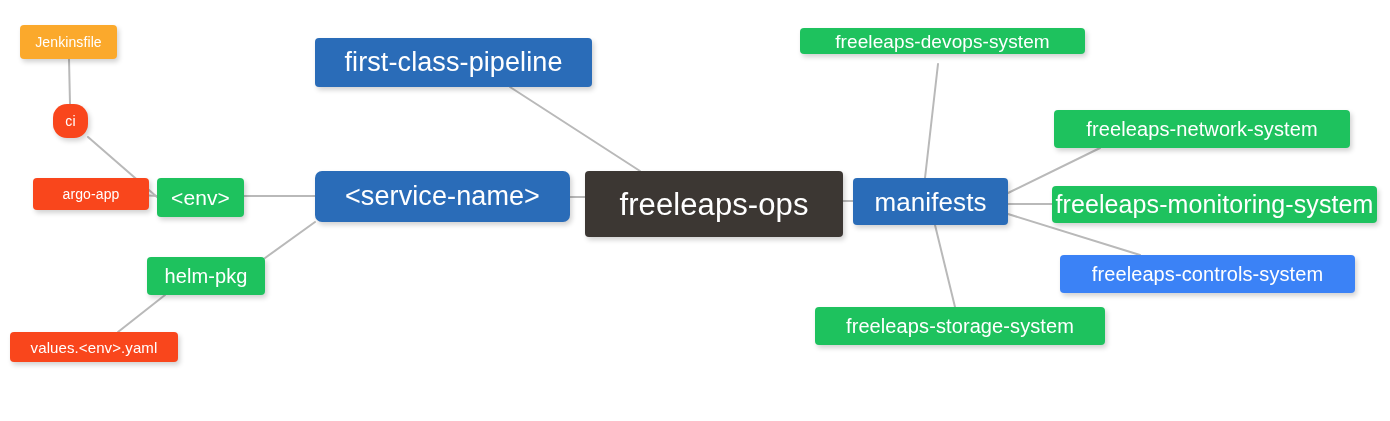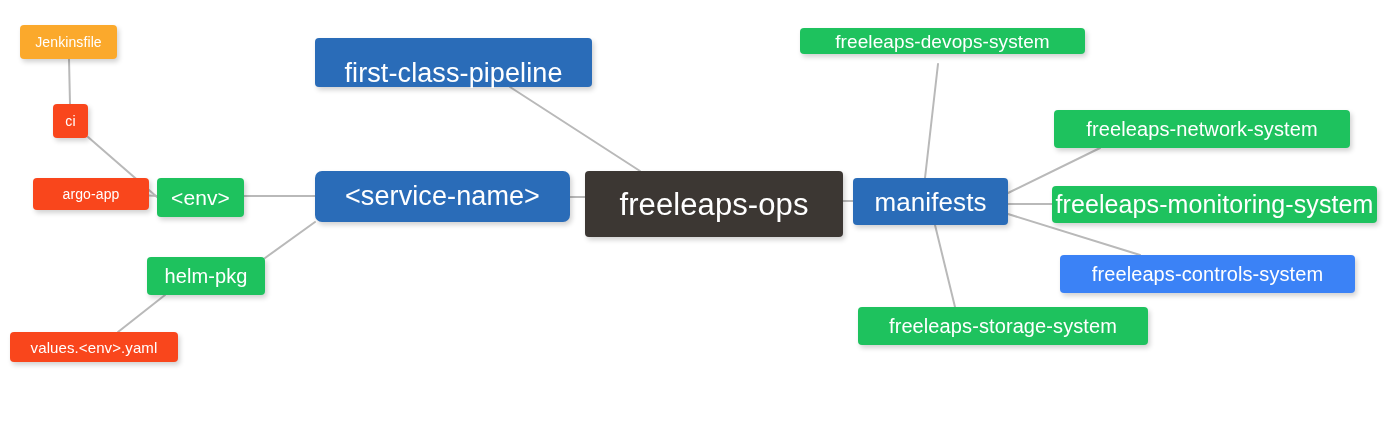--- a/index.html
+++ b/index.html
@@ -58,36 +58,36 @@
       <line x1="938" y1="64" x2="925" y2="178" stroke="#b9b9b9" stroke-width="2" stroke-linecap="round"></line>
       <line x1="1008" y1="193" x2="1100" y2="148" stroke="#b9b9b9" stroke-width="2" stroke-linecap="round"></line>
       <line x1="1008" y1="204" x2="1052" y2="204" stroke="#b9b9b9" stroke-width="2" stroke-linecap="round"></line>
       <line x1="1008" y1="214" x2="1140" y2="255" stroke="#b9b9b9" stroke-width="2" stroke-linecap="round"></line>
       <line x1="935" y1="225" x2="955" y2="307" stroke="#b9b9b9" stroke-width="2" stroke-linecap="round"></line>
     </svg>
   <div id="nodes">
       <div class="node" style="left: 20px; top: 25px; width: 97px; height: 34px; background: rgb(251, 169, 44); font-size: 14px;">
         <span>Jenkinsfile</span>
       </div>
-      <div class="node" style="left: 53px; top: 104px; width: 35px; height: 34px; background: rgb(249, 70, 28); font-size: 14px;">
+      <div class="node" style="left: 53px; top: 104px; width: 35px; height: 34px; background: rgb(249, 70, 28); font-size: 14px; border-radius: 14px;">
         <span>ci</span>
       </div>
       <div class="node" style="left: 33px; top: 178px; width: 116px; height: 32px; background: rgb(249, 70, 28); font-size: 14px;">
         <span>argo-app</span>
       </div>
       <div class="node" style="left: 157px; top: 178px; width: 87px; height: 39px; background: rgb(30, 194, 94); font-size: 21px;">
         <span>&lt;env&gt;</span>
       </div>
       <div class="node" style="left: 147px; top: 257px; width: 118px; height: 38px; background: rgb(30, 194, 94); font-size: 20px;">
         <span>helm-pkg</span>
       </div>
       <div class="node" style="left: 10px; top: 332px; width: 168px; height: 30px; background: rgb(249, 70, 28); font-size: 15px;">
         <span>values.&lt;env&gt;.yaml</span>
       </div>
-      <div class="node" style="left: 315px; top: 38px; width: 277px; height: 49px; background: rgb(42, 108, 184); font-size: 27px; align-items: flex-end;">
+      <div class="node" style="left: 315px; top: 38px; width: 277px; height: 49px; background: rgb(42, 108, 184); font-size: 27px;">
         <span>first-class-pipeline</span>
       </div>
       <div class="node" style="left: 315px; top: 171px; width: 255px; height: 51px; background: rgb(42, 108, 184); font-size: 27px; border-radius: 7px;">
         <span>&lt;service-name&gt;</span>
       </div>
       <div class="node" style="left: 585px; top: 171px; width: 258px; height: 66px; background: rgb(60, 55, 51); font-size: 31px;">
         <span>freeleaps-ops</span>
       </div>
       <div class="node" style="left: 853px; top: 178px; width: 155px; height: 47px; background: rgb(42, 108, 184); font-size: 26px;">
         <span>manifests</span>
@@ -97,17 +97,17 @@
       </div>
       <div class="node" style="left: 1054px; top: 110px; width: 296px; height: 38px; background: rgb(30, 194, 94); font-size: 20px;">
         <span>freeleaps-network-system</span>
       </div>
       <div class="node" style="left: 1052px; top: 186px; width: 325px; height: 37px; background: rgb(30, 194, 94); font-size: 25px;">
         <span>freeleaps-monitoring-system</span>
       </div>
       <div class="node" style="left: 1060px; top: 255px; width: 295px; height: 38px; background: #3b82f6; font-size: 20px;">
         <span>freeleaps-controls-system</span>
       </div>
-      <div class="node" style="left: 815px; top: 307px; width: 290px; height: 38px; background: rgb(30, 194, 94); font-size: 20px; margin-left: 43px;">
+      <div class="node" style="left: 815px; top: 307px; width: 290px; height: 38px; background: rgb(30, 194, 94); font-size: 20px;">
         <span>freeleaps-storage-system</span>
       </div>
     </div>
 </div>
 
 </body></html>

